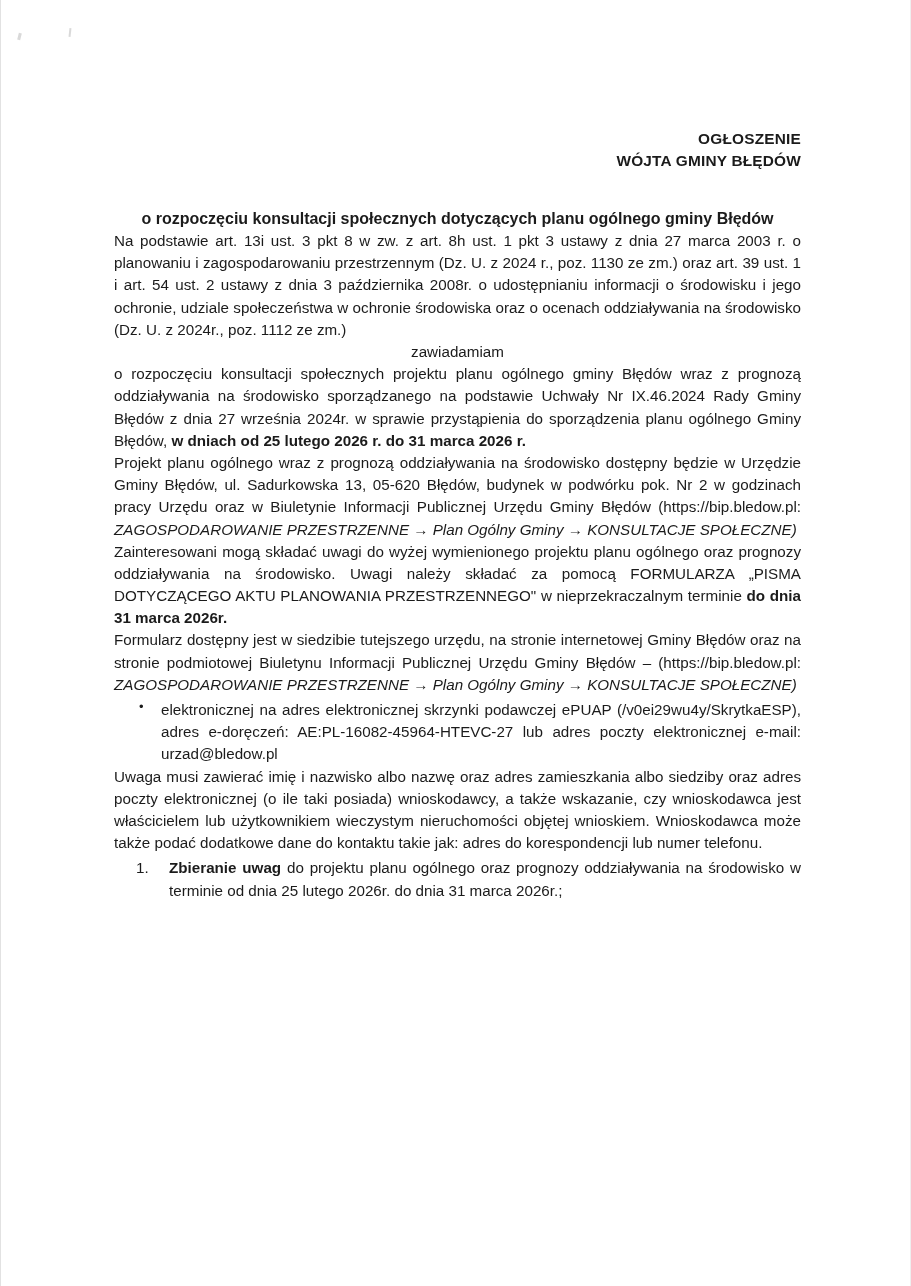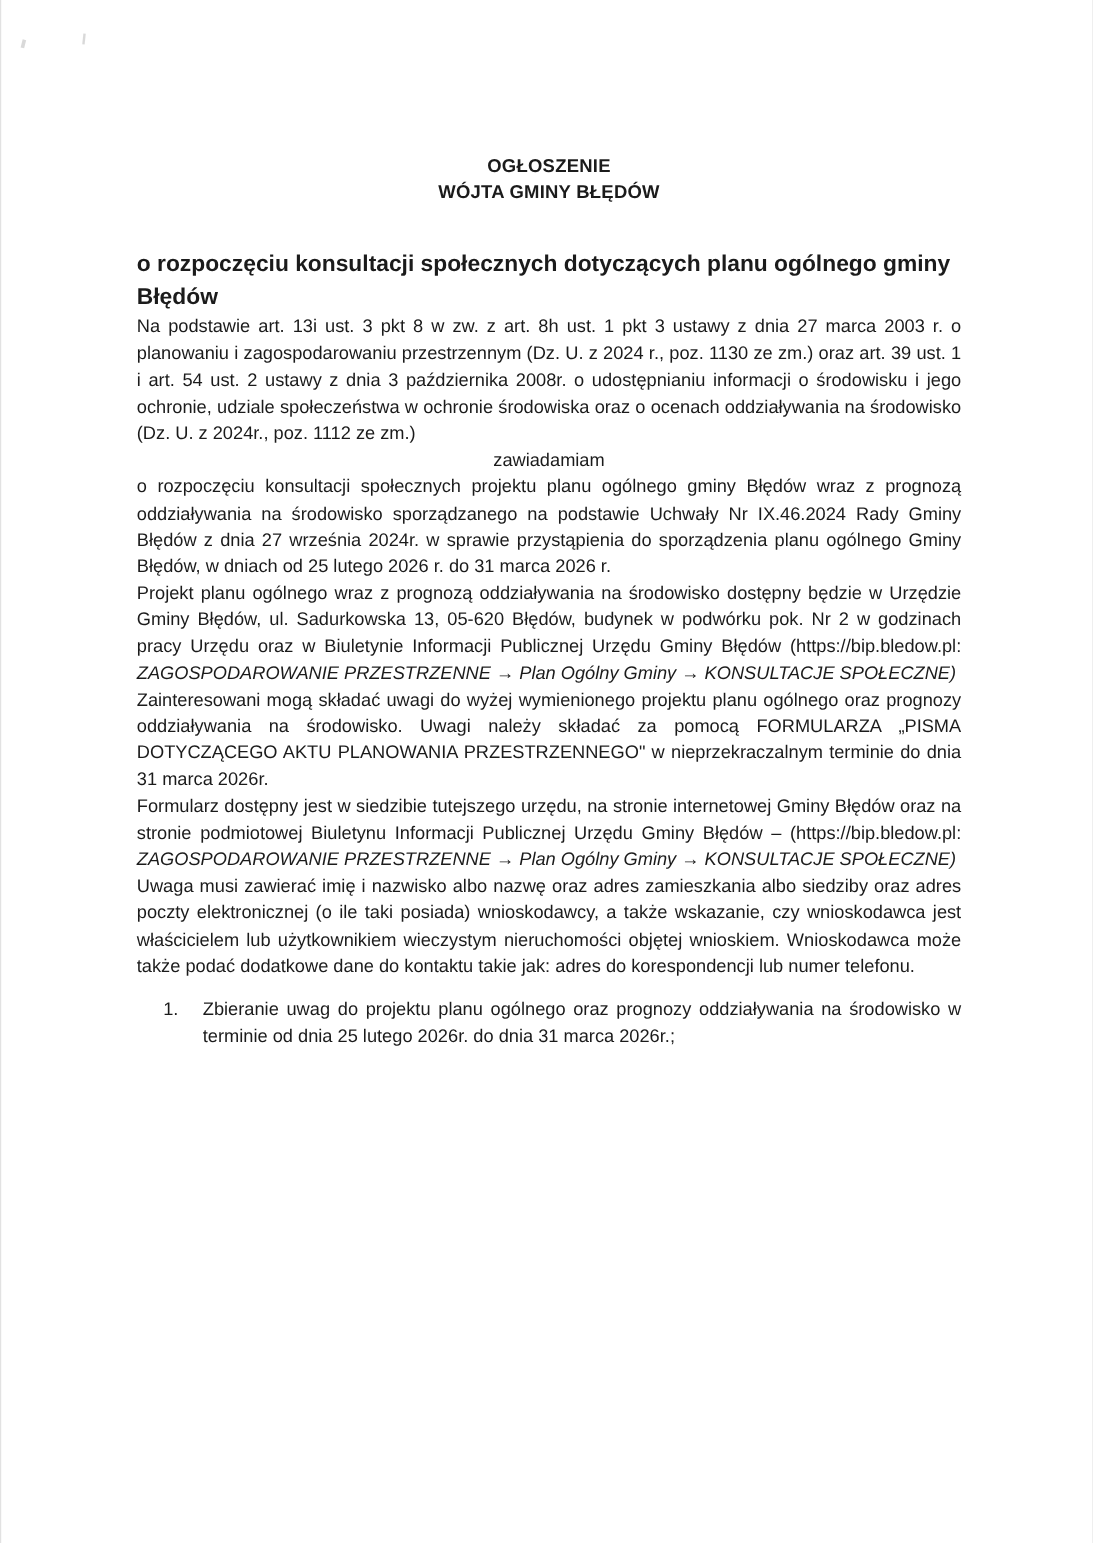--- a/index.html
+++ b/index.html
@@ -35,50 +35,51 @@
     left: 113px;
     top: 0;
     width: 687px;           
     color: #1b1b1b;
     font-size: 15.2px;
     line-height: 1.46;
   }
 
   .title-block {
     margin-top: 128px;
-    text-align: center;
+    text-align: right;
     font-weight: bold;
     font-size: 15.4px;
     line-height: 1.42;
     letter-spacing: .2px;
   }
   .title-line { display: block; }
 
   .subtitle {
     margin-top: 35px;
+    text-align: center;
     font-weight: bold;
-    font-size: 19px;
+    font-size: 16px;
   }
 
   p.para {
     margin: 0;
     text-align: justify;
     text-justify: inter-word;
   }
   .gap-lg { margin-top: 26px; }
   .gap-md { margin-top: 20px; }
   .gap-xs { margin-top: 4px; }
 
   .center-bold {
     text-align: center;
     font-weight: normal;
     margin: 0;
   }
 
-  b, .b { font-weight: normal; }
+  b, .b { font-weight: bold; }
   i, .i { }
 
   ul.bullets {
     margin: 0;
     padding: 0 0 0 47px;
     list-style: none;
   }
   ul.bullets > li {
     position: relative;
     text-align: justify;
@@ -96,21 +97,21 @@
 
   ol.numbered {
     margin: 0;
     padding: 0 0 0 55px;
     list-style: none;
     counter-reset: itm;
   }
   ol.numbered > li {
     position: relative;
     text-align: justify;
-    margin-top: 14px;
+    margin-top: 3px;
   }
   ol.numbered > li::before {
     counter-increment: itm;
     content: counter(itm) ".";
     position: absolute;
     left: -33px;
     top: 0;
     font-weight: normal;
   }
 </style>
@@ -138,20 +139,21 @@
     <p class="para gap-xs"><span>o rozpoczęciu konsultacji społecznych projektu planu ogólnego gminy Błędów wraz z prognozą oddziaływania na środowisko sporządzanego na podstawie Uchwały Nr IX.46.2024 Rady Gminy Błędów z dnia 27 września 2024r. w sprawie przystąpienia do sporządzenia planu ogólnego Gminy Błędów, </span><b>w dniach od 25 lutego 2026 r. do 31 marca 2026 r.</b></p>
 
     <p class="para gap-lg"><span>Projekt planu ogólnego wraz z prognozą oddziaływania na środowisko dostępny będzie w Urzędzie Gminy Błędów, ul. Sadurkowska 13, 05-620 Błędów, budynek w podwórku pok. Nr 2 w godzinach pracy Urzędu oraz w Biuletynie Informacji Publicznej Urzędu Gminy  Błędów (https://bip.bledow.pl: </span><i>ZAGOSPODAROWANIE PRZESTRZENNE → Plan Ogólny Gminy → KONSULTACJE SPOŁECZNE)</i></p>
 
     <p class="para gap-lg"><span>Zainteresowani mogą składać uwagi do wyżej wymienionego projektu planu ogólnego oraz prognozy oddziaływania na środowisko. Uwagi należy składać za pomocą FORMULARZA „PISMA DOTYCZĄCEGO AKTU PLANOWANIA PRZESTRZENNEGO" w nieprzekraczalnym terminie </span><b>do dnia 31 marca 2026r.</b></p>
 
     <p class="para gap-xs"><span>Formularz dostępny jest w siedzibie tutejszego urzędu, na stronie internetowej Gminy Błędów oraz na stronie podmiotowej Biuletynu Informacji Publicznej Urzędu Gminy Błędów – (https://bip.bledow.pl: </span><i>ZAGOSPODAROWANIE PRZESTRZENNE → Plan Ogólny Gminy → KONSULTACJE SPOŁECZNE)</i></p>
 
 
     <ul class="bullets gap-xs">
+      <li>elektronicznej na adres elektronicznej skrzynki podawczej ePUAP (/v0ei29wu4y/SkrytkaESP), adres e-doręczeń: AE:PL-16082-45964-HTEVC-27 lub adres poczty elektronicznej e-mail: urzad@bledow.pl</li>
     </ul>
 
     <p class="para gap-lg">Uwaga musi zawierać imię i nazwisko albo nazwę oraz adres zamieszkania albo siedziby oraz adres poczty elektronicznej (o ile taki posiada) wnioskodawcy, a także wskazanie, czy wnioskodawca jest właścicielem lub użytkownikiem wieczystym nieruchomości objętej wnioskiem. Wnioskodawca może także podać dodatkowe dane do kontaktu takie jak: adres do korespondencji lub numer telefonu.</p>
 
 
     <ol class="numbered gap-md">
       <li><b>Zbieranie uwag</b><span> do projektu planu ogólnego oraz prognozy oddziaływania na środowisko w terminie od dnia 25 lutego 2026r. do dnia 31 marca 2026r.;</span></li>
     </ol>
 
   </div>

